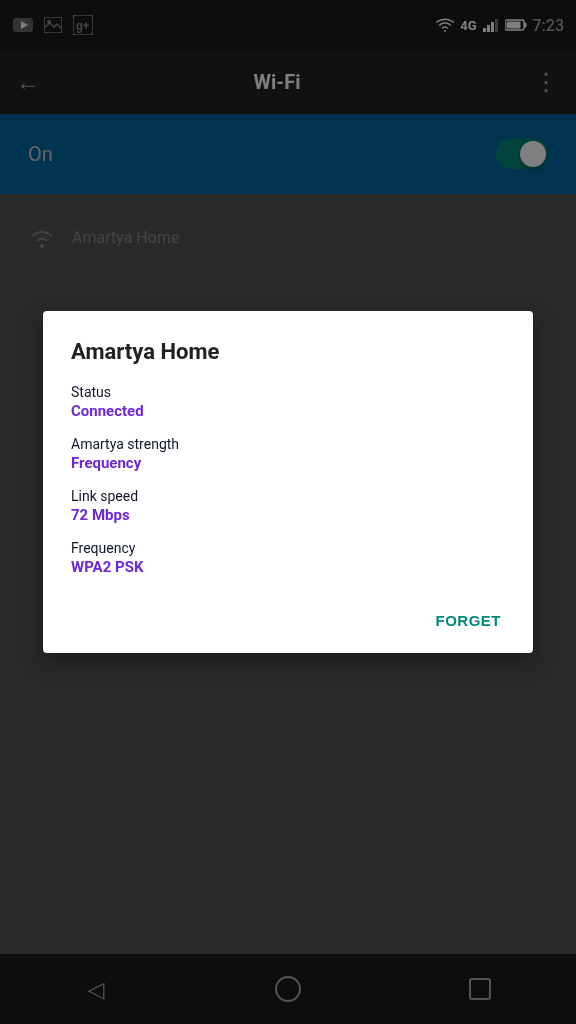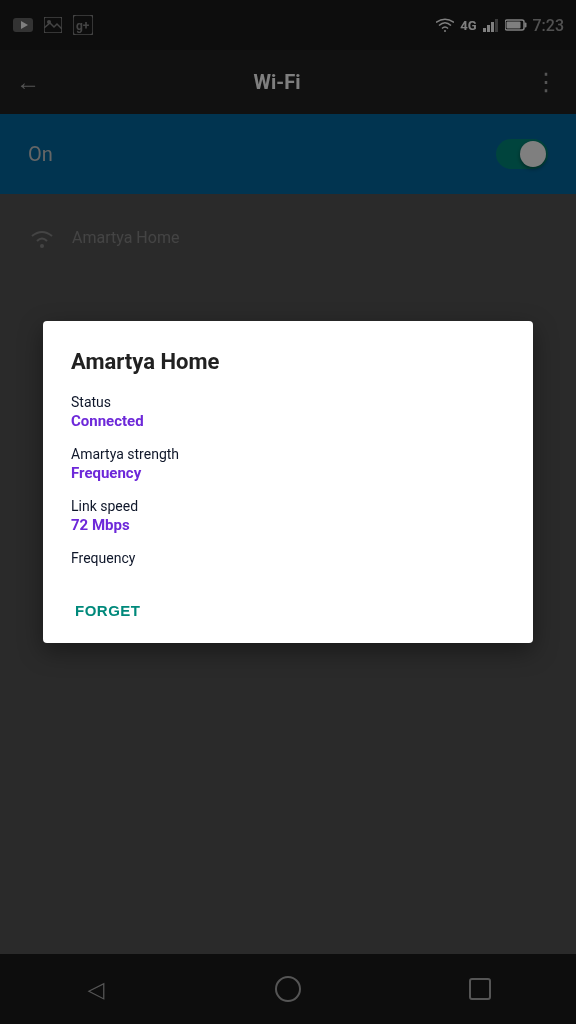--- a/index.html
+++ b/index.html
@@ -191,21 +191,21 @@
     }
 
     .field-value {
       color: #6d28d9;
       font-size: 15px;
       font-weight: 700;
     }
 
     .dialog-actions {
       display: flex;
-      justify-content: space-between;
+      justify-content: flex-end;
       align-items: center;
       margin-top: 20px;
       padding-top: 8px;
     }
 
     .dialog-btn {
       color: #00897B;
       font-size: 15px;
       font-weight: 700;
       letter-spacing: 0.5px;
@@ -349,20 +349,21 @@
     </div>
 
     <div class="dialog-field">
       <div class="field-label">Link speed</div>
       <div class="field-value">72 Mbps</div>
     </div>
 
 
     <div class="dialog-field">
       <div class="field-label">Frequency</div>
+      <div class="field-value">WPA2 PSK</div>
     </div>
 
     <div class="dialog-actions">
       <button class="dialog-btn">FORGET</button>
     </div>
   </div>
 </div>
 
 <div class="bottom-nav">
   <div class="nav-btn">◁</div>

